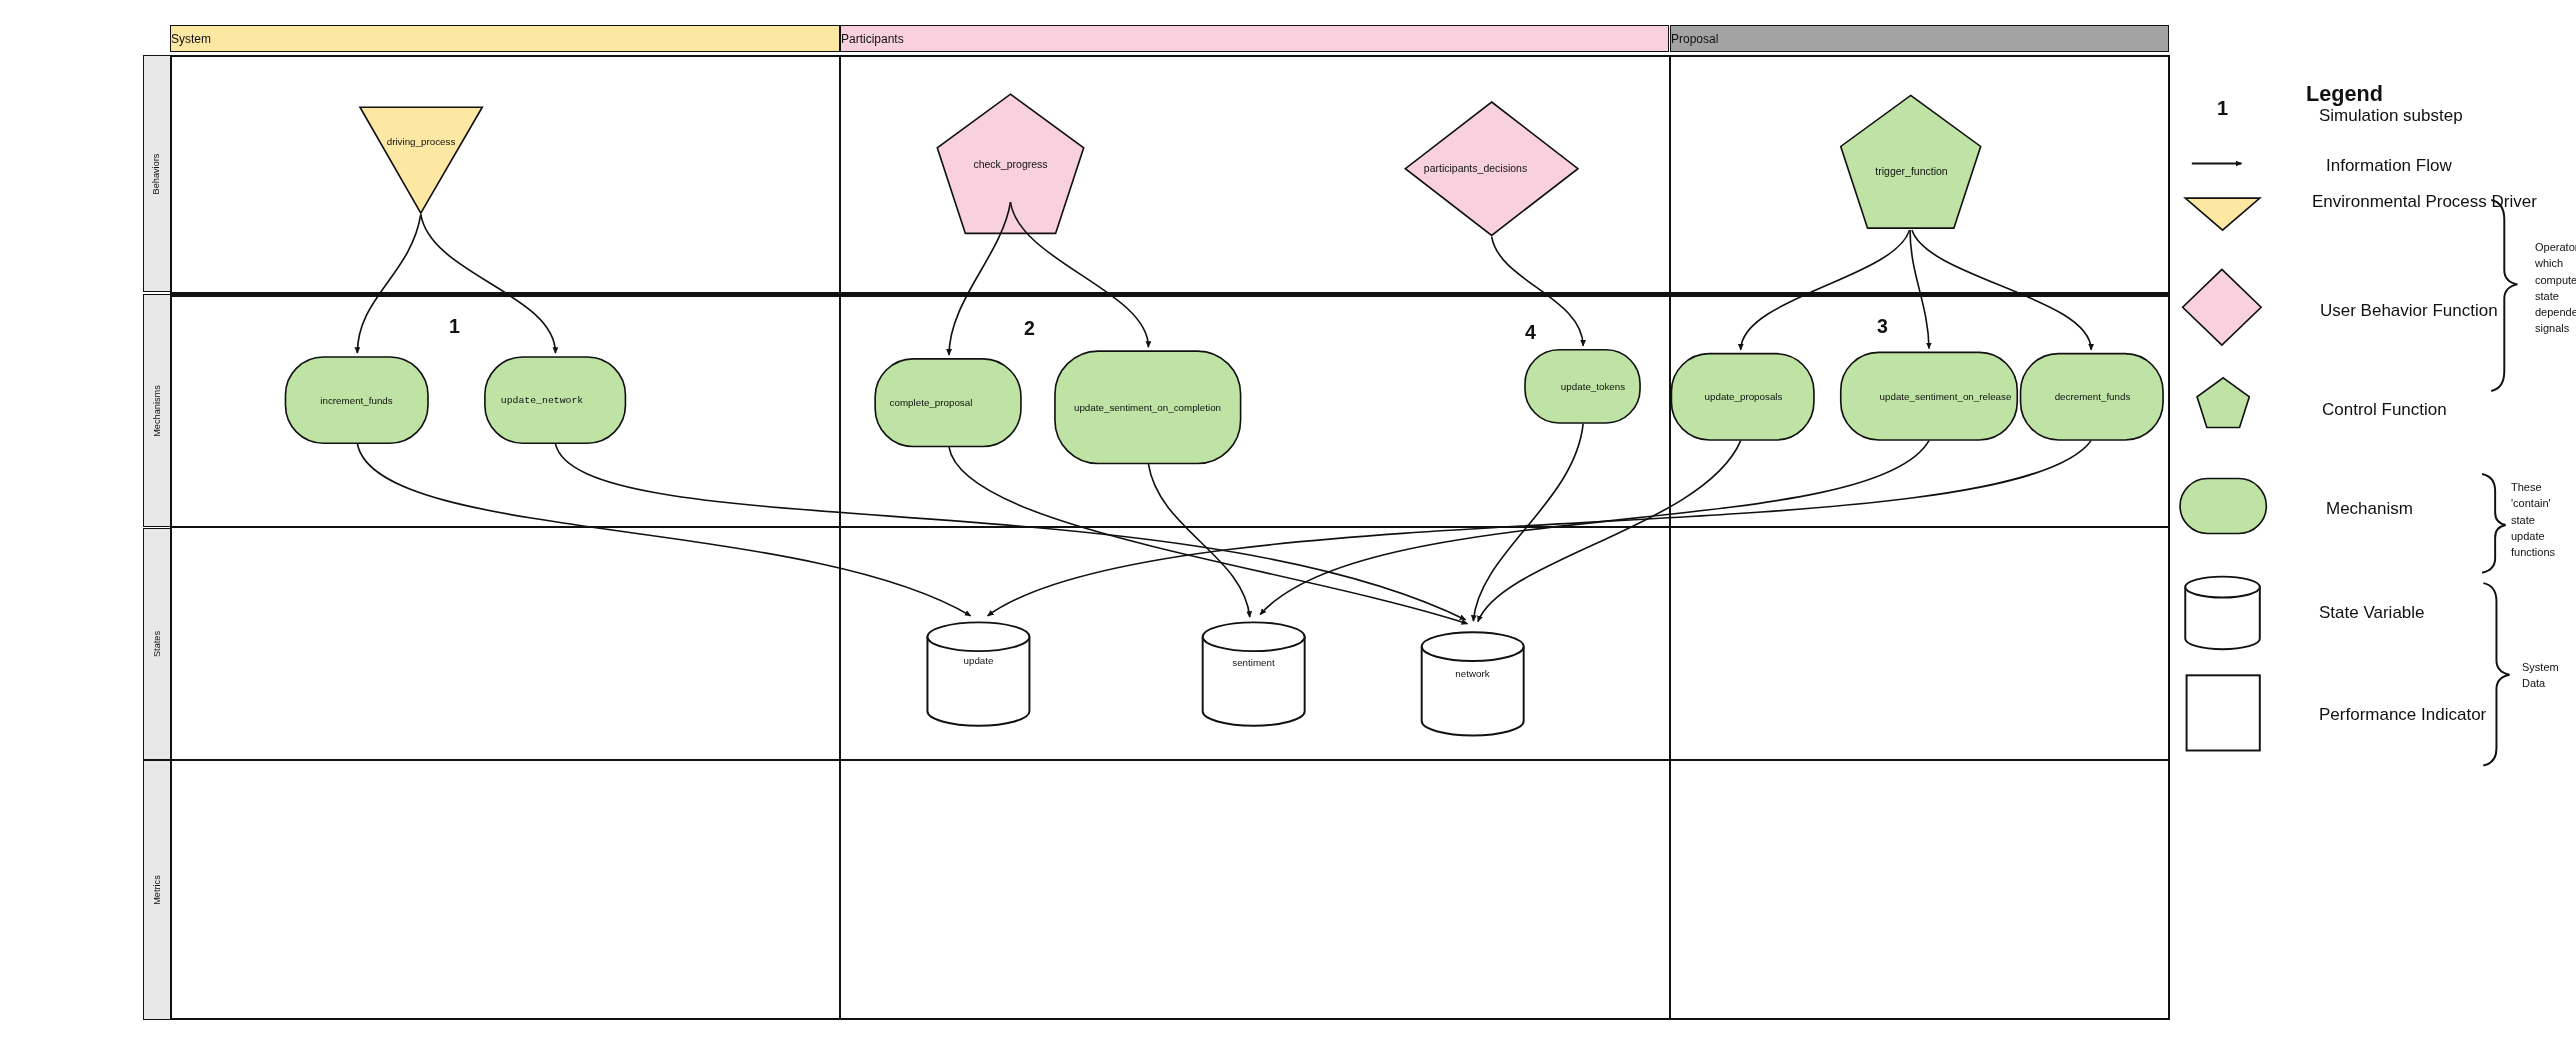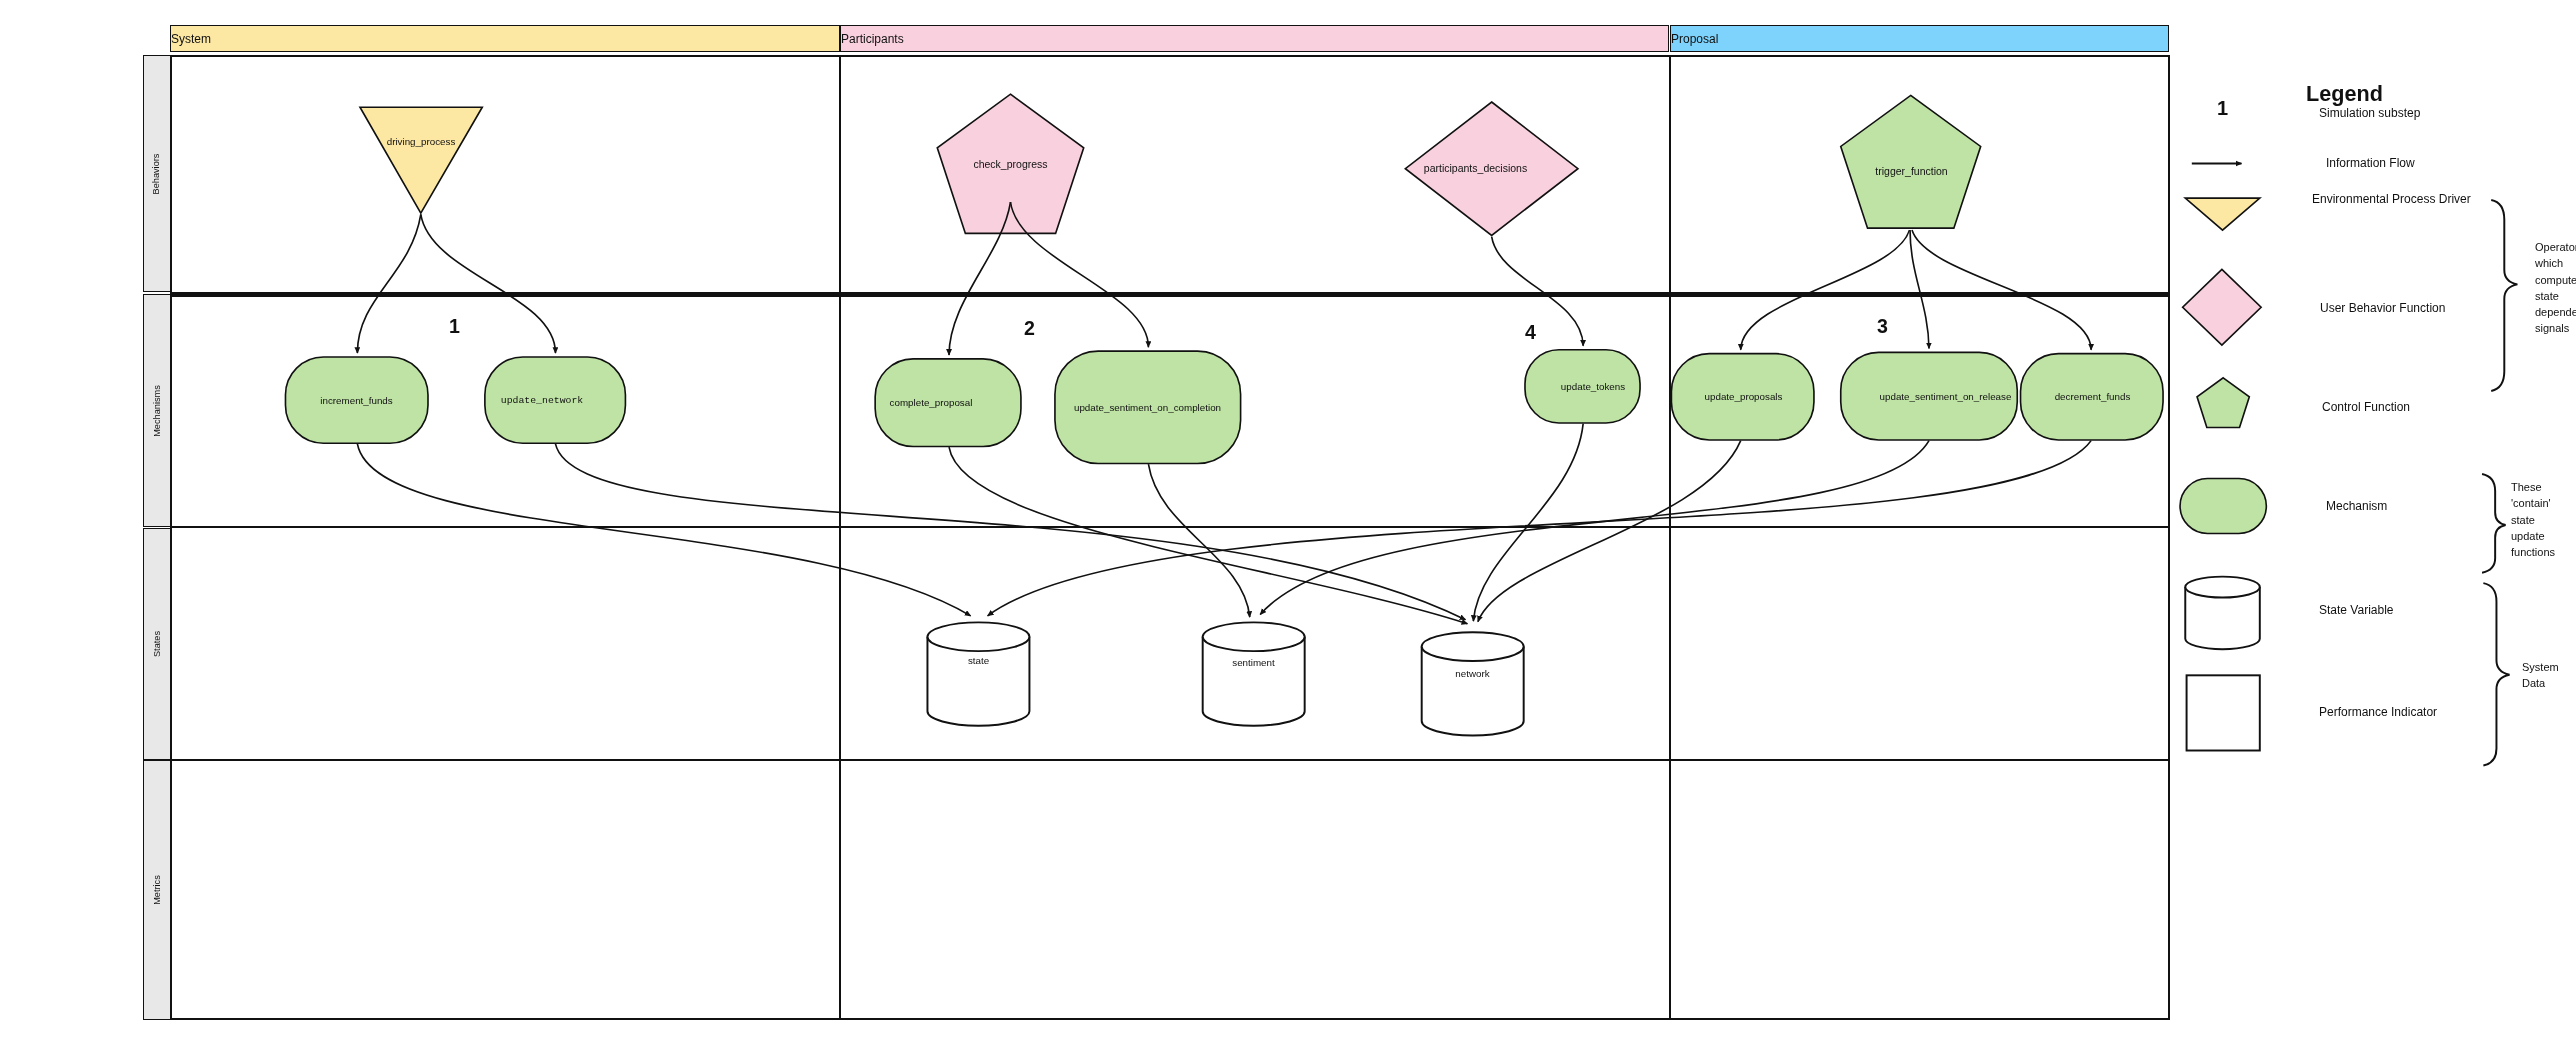--- a/index.html
+++ b/index.html
@@ -12,21 +12,21 @@
     color:#111;
   }
   .hdr{
     position:absolute;top:25px;height:25px;
     border:1.3px solid #111;
     display:flex;align-items:center;justify-content:flex-start;
     font-size:12px;
   }
   .bg-yellow{background:#FCE7A3;}
   .bg-pink{background:#F8D0DE;}
-  .bg-green{background:#7dd3fc;}
+  .bg-green{background:#a3a3a3;}
   .rowlabel{
     position:absolute;left:143px;width:27.5px;
     background:#E8E8E8;border:1.3px solid #111;
     display:flex;align-items:center;justify-content:center;
     box-sizing:border-box;
   }
   .rowlabel span{
     transform:rotate(-90deg);
     white-space:nowrap;font-size:9.2px;
   }
@@ -45,21 +45,21 @@
     font-size:19.6px;font-weight:bold;
   }
   .legend-title{
     position:absolute;left:2292px;top:34px;width:105px;text-align:center;
     font-size:21.6px;font-weight:bold;margin-top:47px;
   }
   .legend-num{
     position:absolute;left:2204px;top:97px;width:37px;text-align:center;
     font-size:20px;font-weight:bold;
   }
-  .legend-text{position:absolute;font-size:12px;white-space:nowrap;}
+  .legend-text{position:absolute;font-size:17px;white-space:nowrap;}
   .anno{position:absolute;font-size:11px;line-height:16.3px;width:52px;}
   svg{position:absolute;left:0;top:0;}
 </style>
 </head>
 <body>
 
 <div class="hdr bg-yellow" style="left:170px;width:668px;">
   <span>System</span>
 </div>
 <div class="hdr bg-pink" style="left:840px;width:827px;">
@@ -170,21 +170,21 @@
 
 <div class="nodelabel pilllabel" style="left:285px;top:394px;width:143px;">increment_funds</div>
 <div class="nodelabel pilllabel" style="left:485px;top:394px;width:114px;font-family:Liberation Mono, monospace;">update_network</div>
 <div class="nodelabel pilllabel" style="left:850px;top:396px;width:162px;">complete_proposal</div>
 <div class="nodelabel pilllabel" style="left:1052px;top:401px;width:191px;">update_sentiment_on_completion</div>
 <div class="nodelabel pilllabel" style="left:1525px;top:380px;width:136px;">update_tokens</div>
 <div class="nodelabel pilllabel" style="left:1672px;top:390px;width:143px;">update_proposals</div>
 <div class="nodelabel pilllabel" style="left:1840px;top:390px;width:211px;">update_sentiment_on_release</div>
 <div class="nodelabel pilllabel" style="left:2021px;top:390px;width:143px;">decrement_funds</div>
 
-<div class="nodelabel pilllabel" style="left:946px;top:654px;width:65px;">state</div>
+<div class="nodelabel pilllabel" style="left:946px;top:654px;width:65px;">update</div>
 <div class="nodelabel pilllabel" style="left:1221px;top:656px;width:65px;">sentiment</div>
 <div class="nodelabel pilllabel" style="left:1440px;top:667px;width:65px;">network</div>
 
 <div class="substep" style="left:436px;top:315px;">1</div>
 <div class="substep" style="left:1011px;top:317px;">2</div>
 <div class="substep" style="left:1512px;top:321px;">4</div>
 <div class="substep" style="left:1864px;top:315px;">3</div>
 
 <div class="legend-title">Legend</div>
 <div class="legend-num">1</div>

